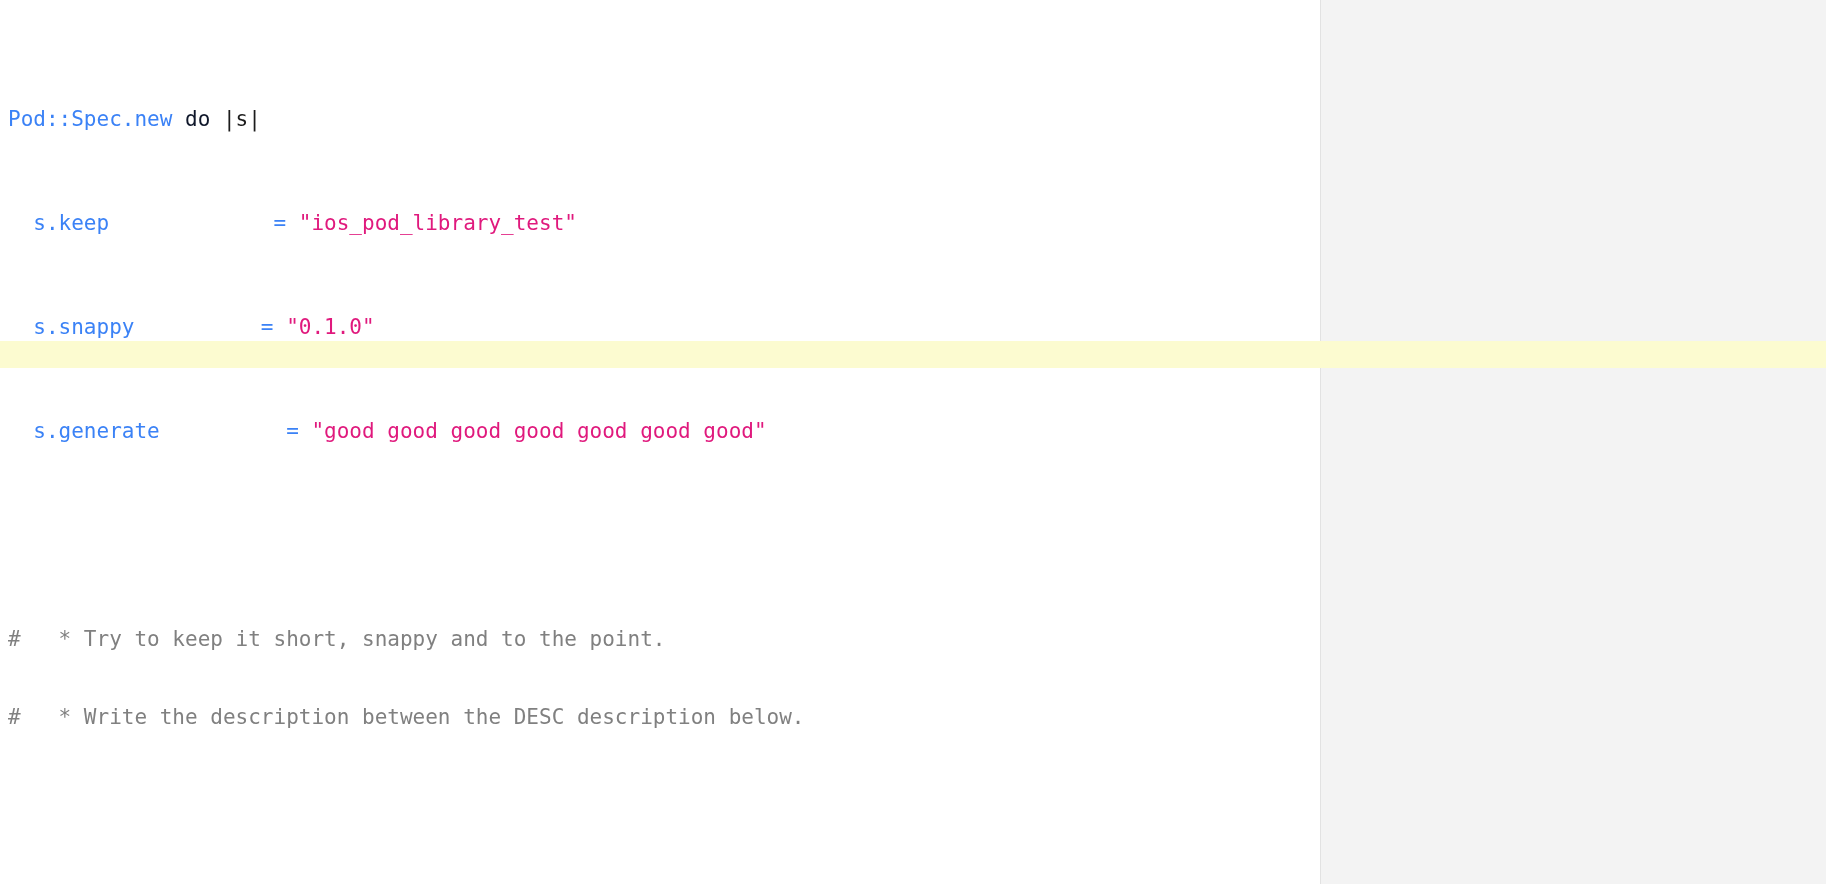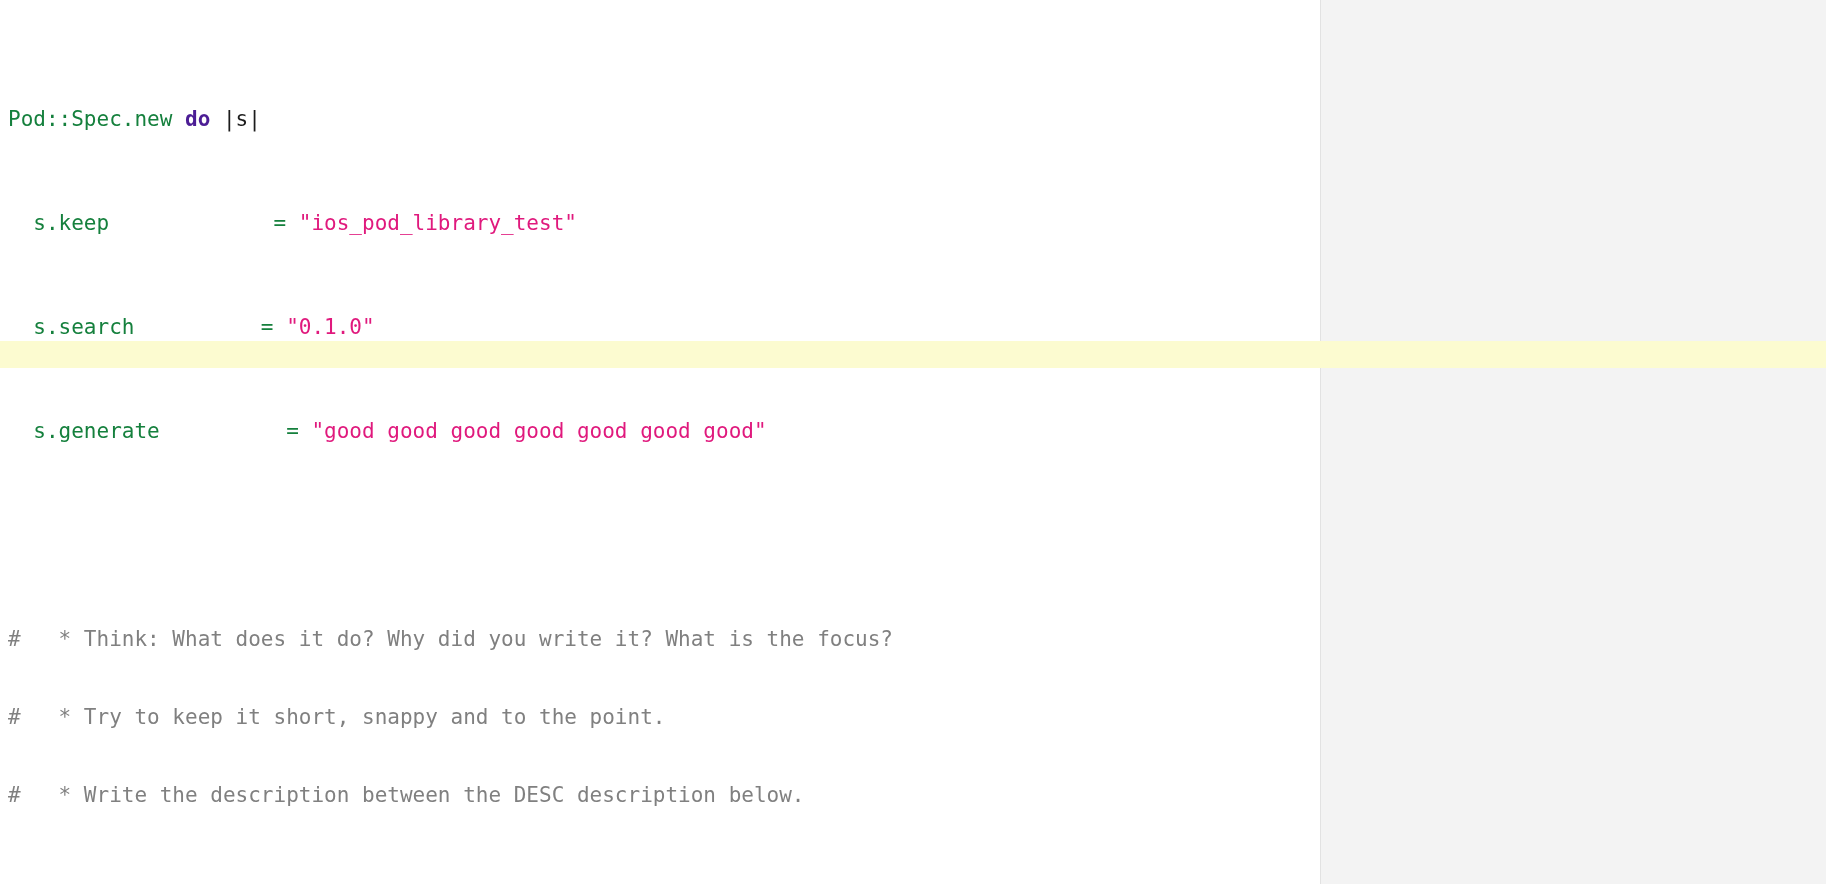--- a/index.html
+++ b/index.html
@@ -41,24 +41,24 @@
   }
   .line{
     height:26px;
     white-space:pre;
     padding-left:8px;
     box-sizing:border-box;
   }
   .line.blank{}
 
   
-  .ident   {color:#15803d;}
+  .ident   {color:#3b82f6;}
   .punct   {color:#1c1c1c;}
   .str     {color:#e0197d;}
-  .kw      {color:#4c1d95;font-weight:bold;}
+  .kw      {color:#0f172a;}
   .com     {color:#808080;}
 
   
   .top-clip{
     position:absolute;left:8px;top:-14px;
     font-size:21px;line-height:26px;
     color:#1c1c1c;z-index:3;white-space:pre;
   }
 </style>
 </head>
@@ -71,27 +71,26 @@
   <div class="hl-band" style="top:341px;height:27px;"></div>
 
   <div class="top-clip">"</div>
 
   <div class="code" style="top:28px;">
 
     <div class="line"><span class="ident">Pod::Spec.new </span><span class="kw">do</span><span class="punct"> |s|</span></div>
 
     <div class="line"><span class="ident">  s.keep             = </span><span class="str">"ios_pod_library_test"</span></div>
 
-    <div class="line"><span class="ident">  s.search          = </span><span class="str">"0.1.0"</span></div>
+    <div class="line"><span class="ident">  s.snappy          = </span><span class="str">"0.1.0"</span></div>
 
     <div class="line"><span class="ident">  s.generate          = </span><span class="str">"good good good good good good good"</span></div>
 
     <div class="line blank"> </div>
 
-    <div class="line"><span class="com">#   * Think: What does it do? Why did you write it? What is the focus?</span></div>
     <div class="line"><span class="com">#   * Try to keep it short, snappy and to the point.</span></div>
     <div class="line"><span class="com">#   * Write the description between the DESC description below.</span></div>
     
 
     
 
     
 
     
 

